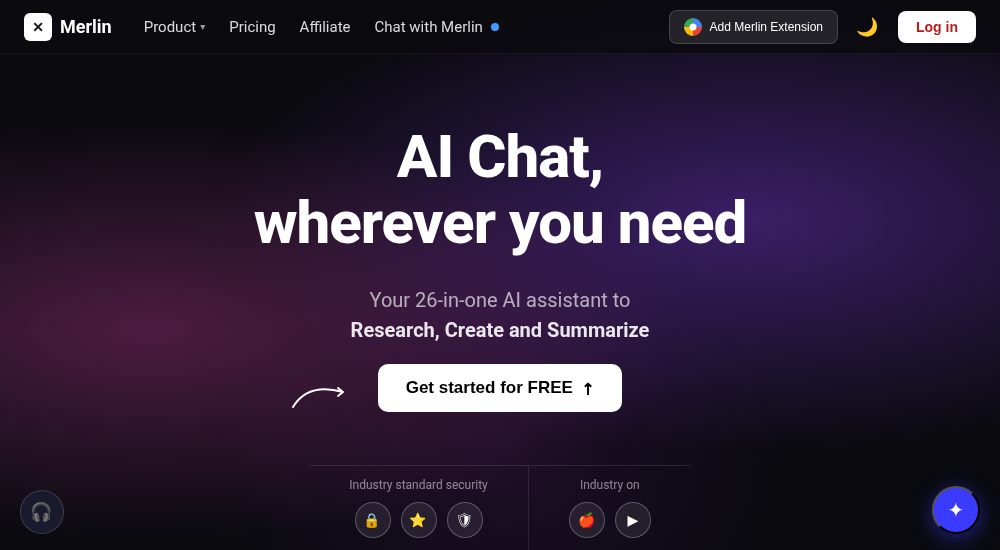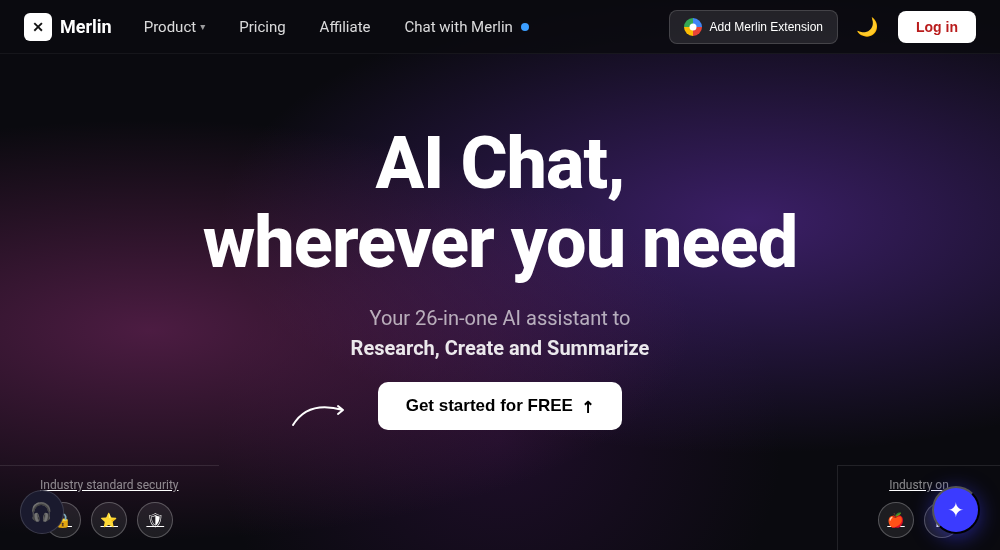--- a/index.html
+++ b/index.html
@@ -74,21 +74,21 @@
 
     .logo-text {
       font-size: 18px;
       font-weight: 700;
       color: white;
     }
 
     .nav-links {
       display: flex;
       align-items: flex-end;
-      gap: 34px;
+      gap: 24px;
     }
 
     .nav-link {
       color: rgba(255,255,255,0.85);
       text-decoration: none;
       font-size: 15px;
       display: flex;
       align-items: center;
       gap: 4px;
       cursor: pointer;
@@ -178,25 +178,25 @@
       z-index: 5;
       display: flex;
       flex-direction: column;
       align-items: center;
       justify-content: center;
       text-align: center;
       padding-top: 70px;
     }
 
     .hero-title {
-      font-size: 72px;
+      font-size: 60px;
       font-weight: 800;
       line-height: 1.1;
       letter-spacing: -1px;
-      margin-bottom: 24px;
+      margin-bottom: 32px;
       color: white;
     }
 
     .hero-subtitle {
       font-size: 20px;
       color: rgba(255,255,255,0.65);
       margin-bottom: 6px;
       font-weight: 400;
     }
 
@@ -249,23 +249,22 @@
     }
 
     
     .bottom-badges {
       position: absolute;
       bottom: 0;
       left: 0;
       right: 0;
       z-index: 5;
       display: flex;
-      justify-content: space-between;
+      justify-content: center;
       gap: 0;
-      text-decoration: underline;
     }
 
     .badge-section {
       display: flex;
       flex-direction: column;
       align-items: center;
       padding: 12px 40px;
       border-top: 1px solid rgba(255,255,255,0.1);
     }
 

